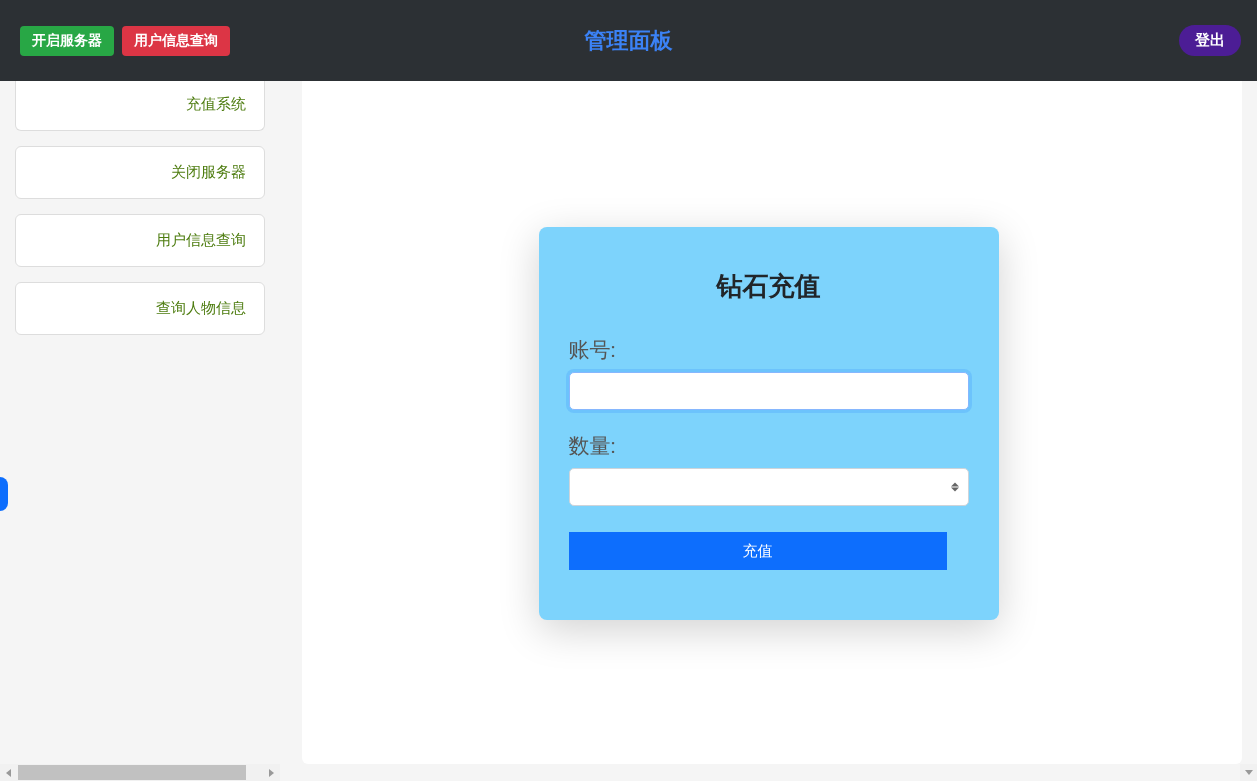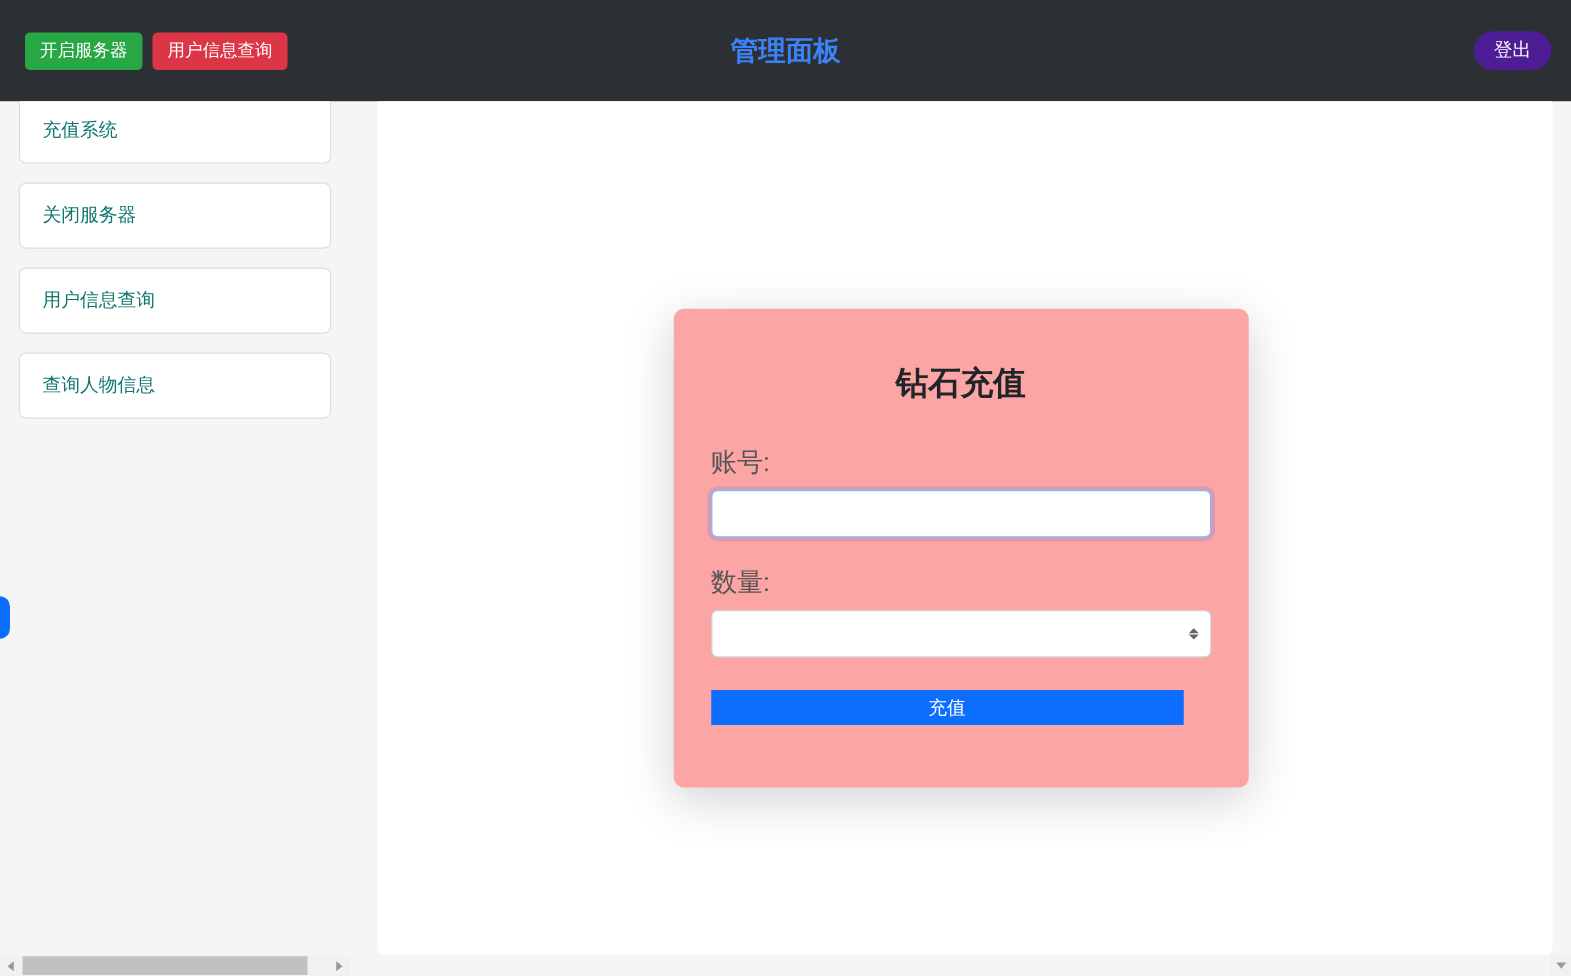--- a/index.html
+++ b/index.html
@@ -31,21 +31,21 @@
       padding-left: 12px;
     }
 
     .btn {
       border: none;
       border-radius: 4px;
       padding: 6px 12px;
       font-size: 14px;
       color: #fff;
       cursor: pointer;
-      font-weight: 400;
+      font-weight: 700;
       text-align: center;
     }
 
     .btn-success {
       background: #28a745;
     }
 
     .btn-danger {
       background: #dc3545;
     }
@@ -84,24 +84,25 @@
       flex-direction: column;
       gap: 15px;
       background: transparent;
     }
 
     .sidebar-card {
       background: #fff;
       border: 1px solid #ddd;
       border-radius: 6px;
       padding: 16px 18px;
-      color: #0f766e;
+      color: #4d7c0f;
       font-size: 15px;
       font-weight: 500;
       cursor: pointer;
+      text-align: right;
     }
 
     .sidebar-card:first-child {
       border-top-left-radius: 0;
       border-top-right-radius: 0;
       border-top: none;
       padding-top: 14px;
     }
 
     .content-area {
@@ -111,25 +112,25 @@
     }
 
     .content-panel {
       background: #fff;
       height: 100%;
       border-radius: 0 0 6px 6px;
     }
 
     .modal-card {
       position: absolute;
-      top: 166px;
+      top: 146px;
       left: 50%;
       transform: translateX(-50%);
       width: 460px;
-      background: #fca5a5;
+      background: #7dd3fc;
       border-radius: 8px;
       box-shadow: 0 10px 40px rgba(0,0,0,0.18);
       padding: 42px 30px 50px 30px;
     }
 
     .modal-title {
       text-align: center;
       font-size: 26px;
       font-weight: bold;
       color: #212529;
@@ -195,21 +196,21 @@
     .arrow-up {
       border-bottom: 4px solid #666;
     }
 
     .arrow-down {
       border-top: 4px solid #666;
     }
 
     .btn-submit {
       width: calc(100% - 22px);
-      height: 28px;
+      height: 38px;
       background: #0d6efd;
       color: #fff;
       border: none;
       font-size: 15px;
       cursor: pointer;
       margin-top: 4px;
     }
 
     .left-tab {
       position: absolute;

